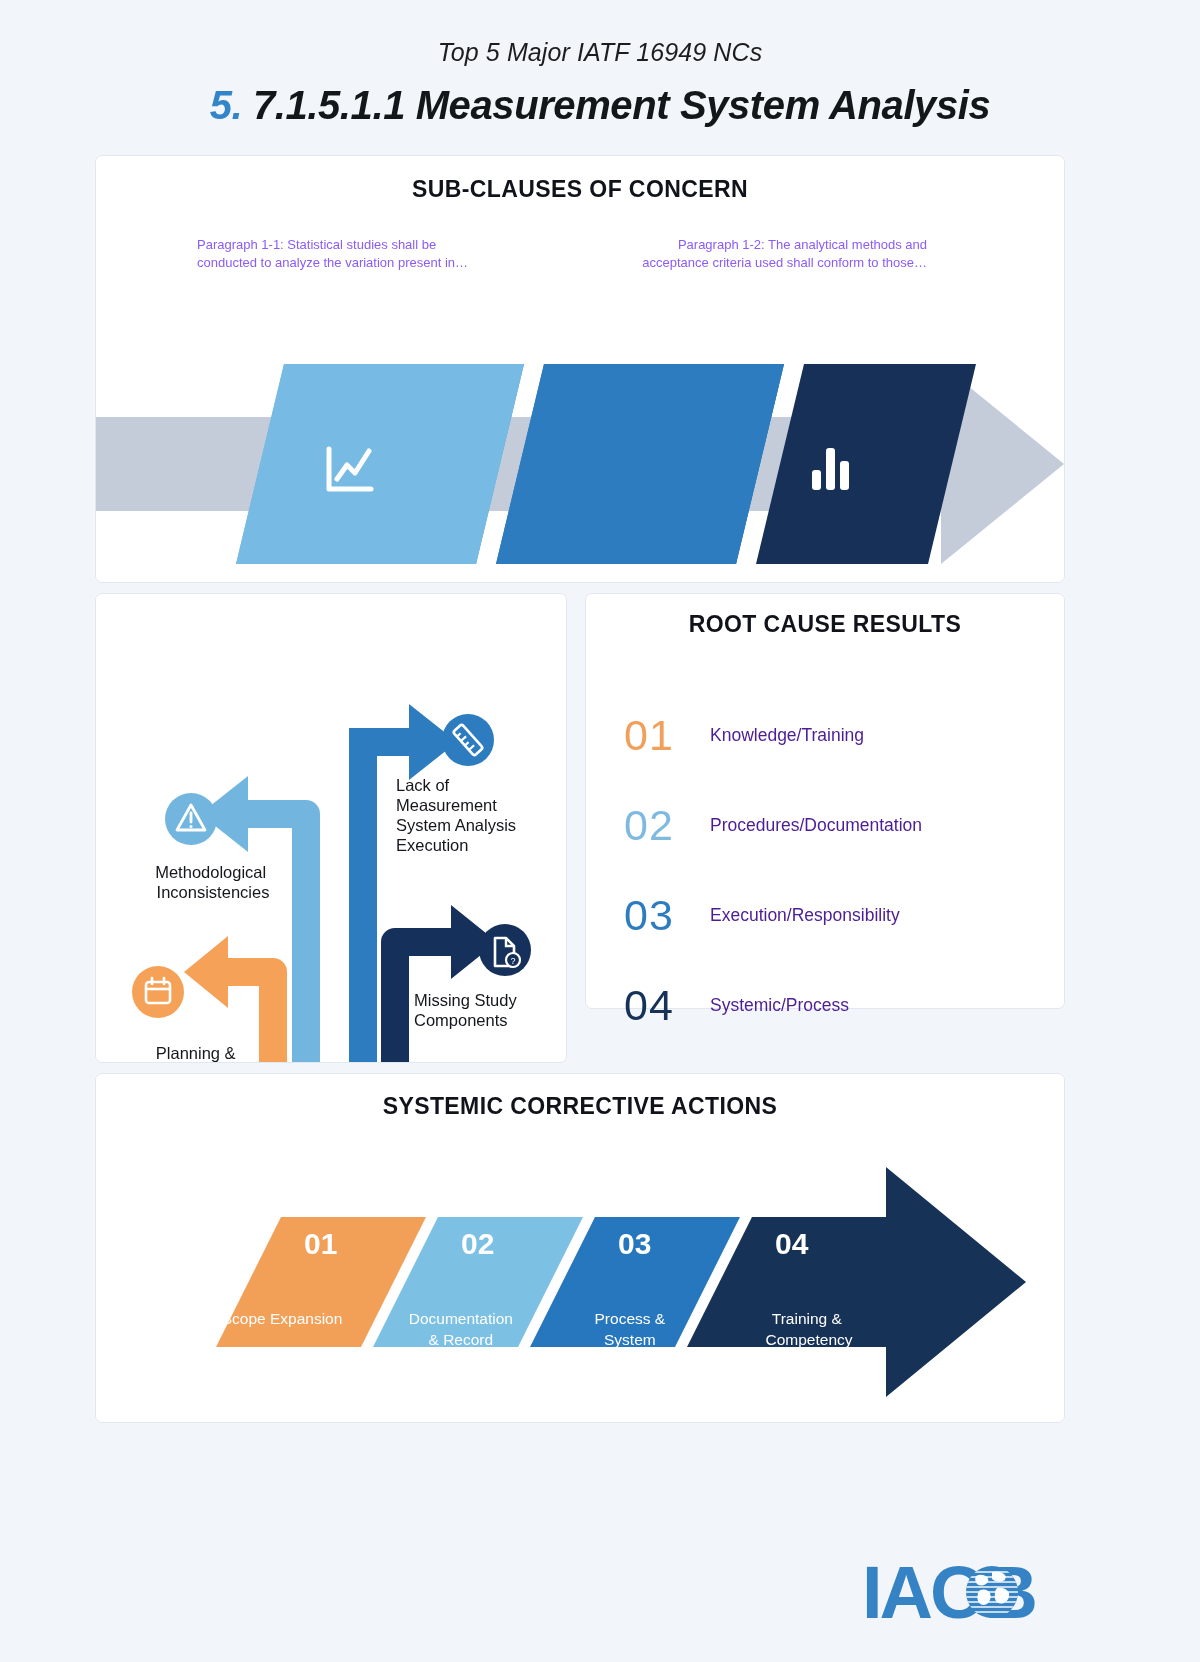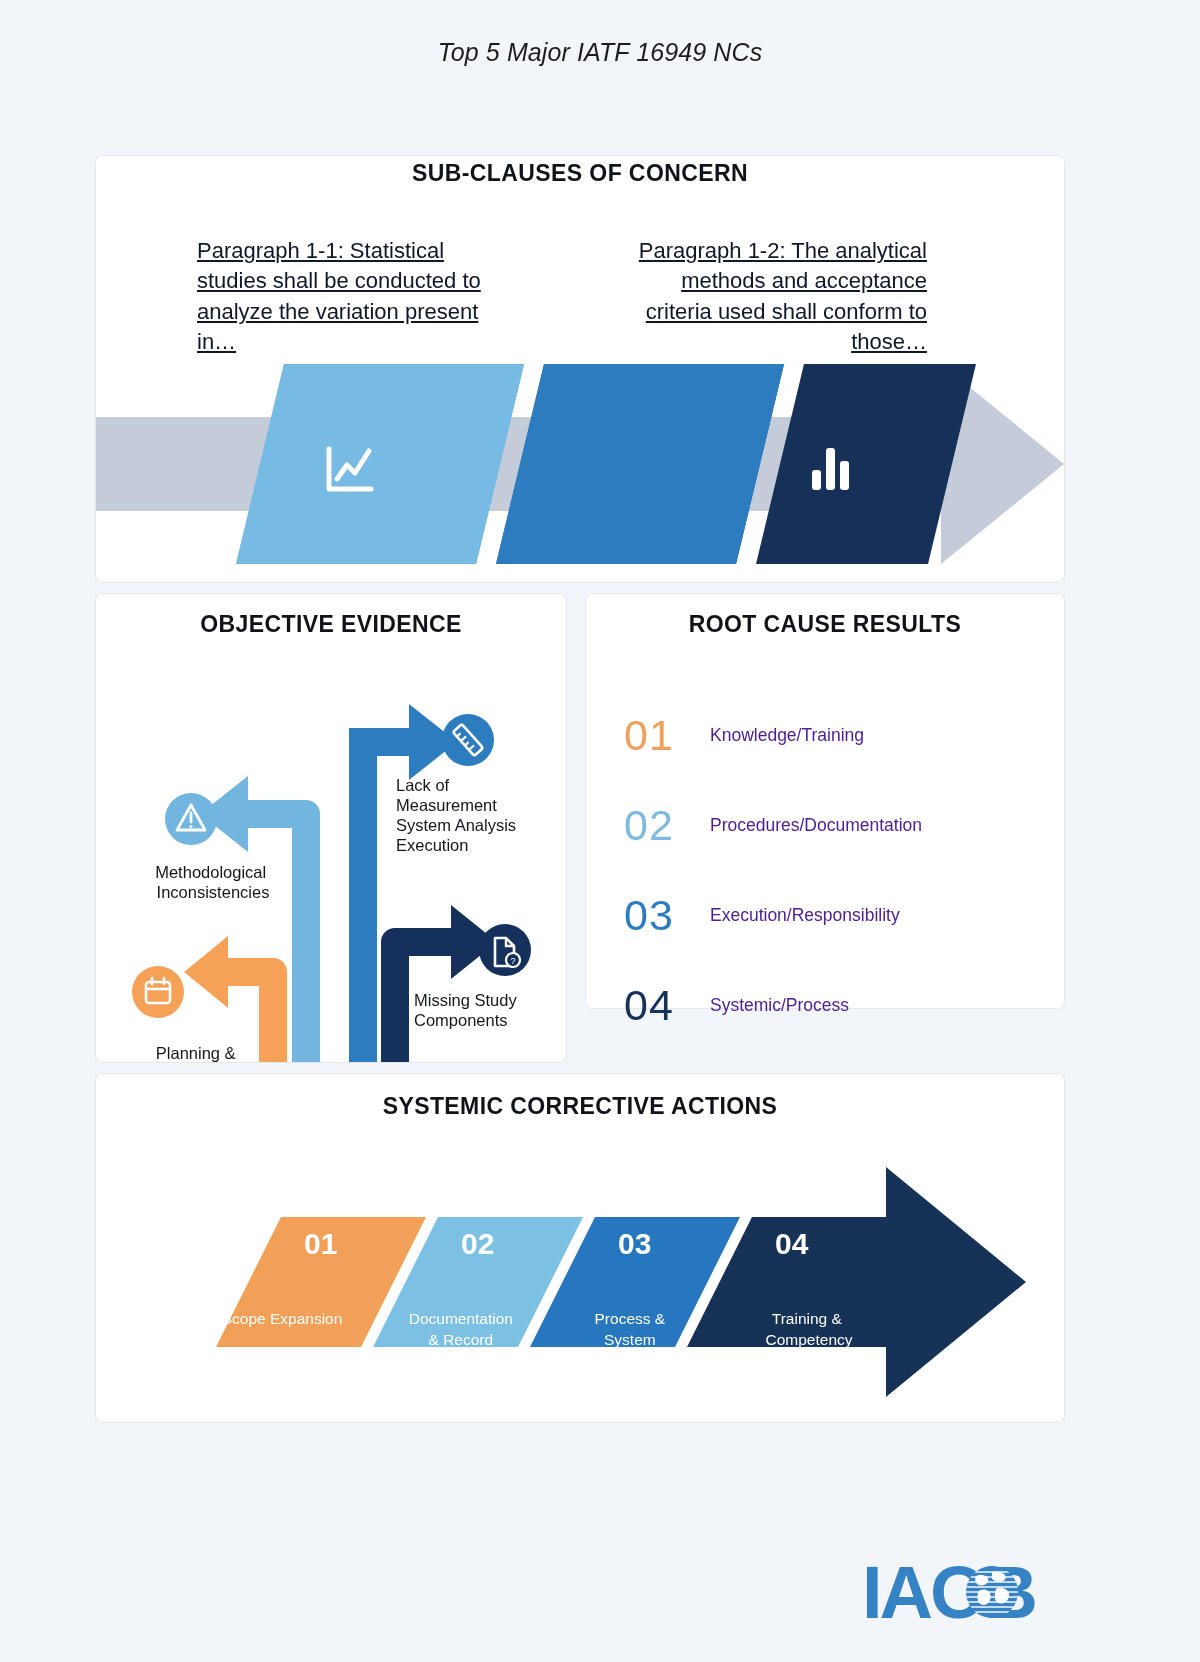--- a/index.html
+++ b/index.html
@@ -22,25 +22,25 @@
     position: absolute; background: #ffffff;
     border: 1px solid #e2e8f0; border-radius: 7px;
   }
   .card-title {
     text-align: center; font-weight: 800; color: #10131a;
     font-size: 23px; letter-spacing: .4px;
   }
 
   
   #card-subclauses { left: 95px; top: 155px; width: 970px; height: 428px; }
-  #card-subclauses .card-title { margin-top: 4px; }
+  #card-subclauses .card-title { margin-top: 20px; }
   .para-row { position: absolute; top: 80px; left: 0; width: 100%; }
   .para {
-    position: absolute; font-size: 22px; line-height: 1.38;
-    color: #0f172a; width: 300px; text-decoration: underline;
+    position: absolute; font-size: 13px; line-height: 1.38;
+    color: #8b5cf6; width: 300px;
   }
   .para.p1 { left: 101px; }
   .para.p2 { left: 531px; text-align: right; }
 
   
   .band { position: absolute; left: 0; top: 208px; width: 970px; height: 200px; overflow: hidden; }
 
   
   #card-objective { left: 95px; top: 593px; width: 472px; height: 470px; overflow: hidden; }
   #card-objective .card-title { margin-top: 17px; }
@@ -65,20 +65,24 @@
 
   svg { display: block; overflow: visible; }
 </style>
 </head>
 <body>
 
 <div class="page">
 
   <div class="hdr">
     <div class="hdr-sup">Top 5 Major IATF 16949 NCs</div>
+    <div class="hdr-main">
+      <span class="hdr-num">5.</span>
+      <span>7.1.5.1.1 Measurement System Analysis</span>
+    </div>
   </div>
 
   <div class="card" id="card-subclauses">
     <div class="card-title">SUB-CLAUSES OF CONCERN</div>
 
     <div class="para-row">
       <div class="para p1">Paragraph 1-1: Statistical studies shall be conducted to analyze the variation present in…</div>
       <div class="para p2">Paragraph 1-2: The analytical methods and acceptance criteria used shall conform to those…</div>
     </div>
 
@@ -105,21 +109,20 @@
         <g transform="translate(716,84)">
           <rect x="0" y="22" width="9" height="20" rx="3" fill="#ffffff"></rect>
           <rect x="14" y="0" width="9" height="42" rx="3" fill="#ffffff"></rect>
           <rect x="28" y="13" width="9" height="29" rx="3" fill="#ffffff"></rect>
         </g>
       </svg>
     </div>
   </div>
 
   <div class="card" id="card-objective">
-    <div class="card-title">OBJECTIVE EVIDENCE</div>
 
     <svg style="position:absolute;left:0;top:48px;" width="472" height="422" viewBox="0 0 472 422">
 
       <g>
         <path d="M191 422 V330 a14 14 0 0 0 -14 -14 H132 v-22 L88 330 l44 36 v-22 h31 v78 Z" fill="#f5a158"></path>
       </g>
 
       <g>
         <path d="M224 422 V172 a14 14 0 0 0 -14 -14 H152 v-24 L104 172 l48 38 v-24 h44 v236 Z" fill="#72b6e0"></path>
       </g>

